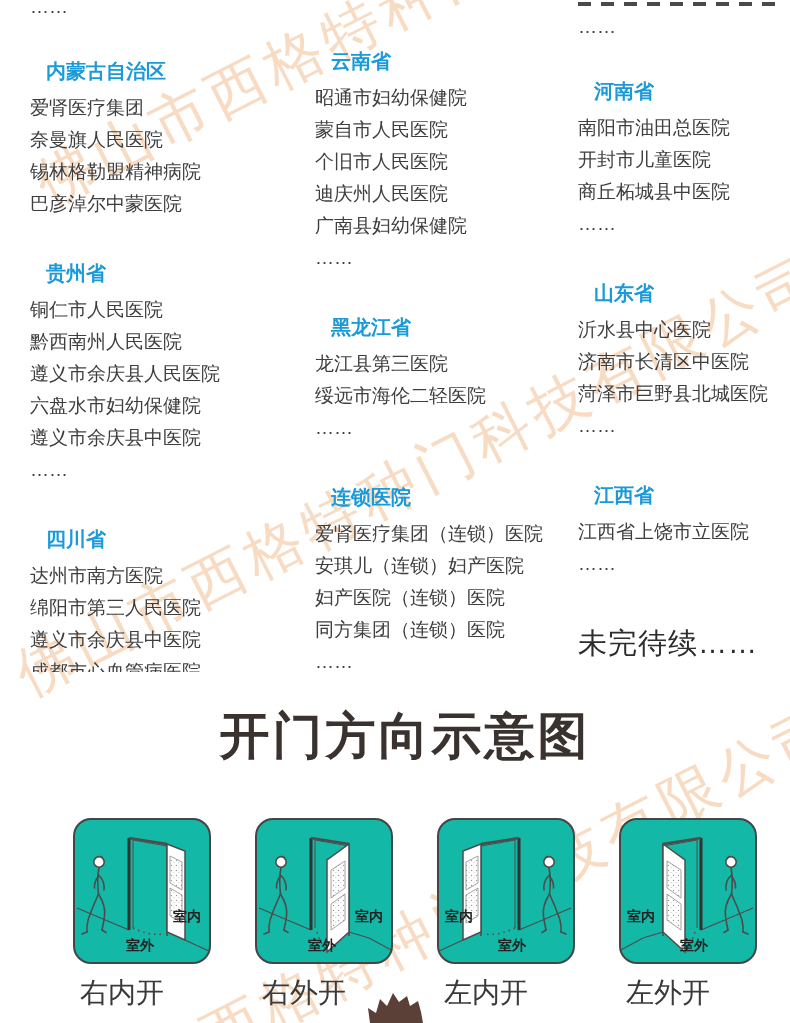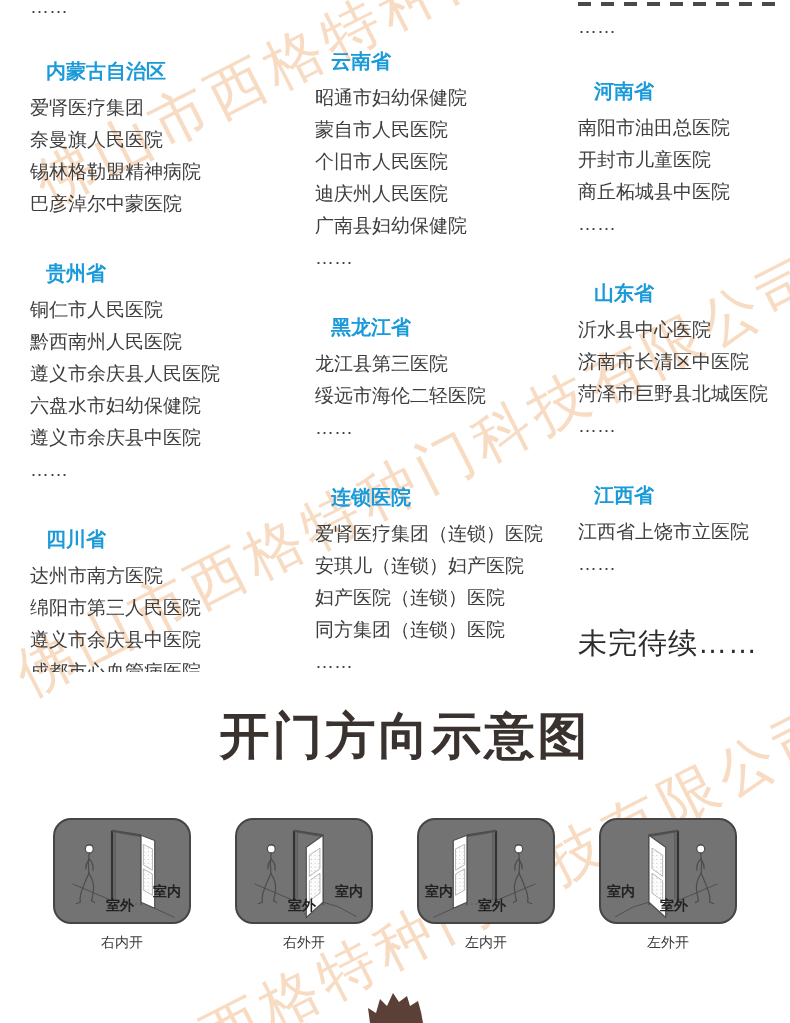--- a/index.html
+++ b/index.html
@@ -39,31 +39,31 @@
   .diagram-title{
     position:absolute;top:703px;left:10px;width:100%;text-align:center;z-index:1;
     font-size:50px;font-weight:700;color:var(--title-color,#39322f);letter-spacing:3px;
   }
   .panels{
     position:absolute;top:818px;left:0;width:100%;z-index:1;
     display:flex;justify-content:center;gap:44px;
   }
   .panel-wrap{width:138px;flex:0 0 auto;}
   .panel-box{
-    position:relative;width:138px;height:106px;box-sizing:border-box;
-    border:2.5px solid #454545;border-radius:18px;background:#737373;
+    position:relative;width:138px;height:146px;box-sizing:border-box;
+    border:2.5px solid #454545;border-radius:18px;background:#14b8a6;margin-left:20px;
   }
   .panel-box svg{position:absolute;inset:0;width:100%;height:100%;}
   .hinge-left svg{transform:scaleX(-1);}
   .lbl{position:absolute;font-size:14px;font-weight:700;color:#222;z-index:2;}
   .hinge-right .lbl-indoor{right:8px;top:62%;}
   .hinge-right .lbl-outdoor{left:38%;bottom:7px;}
   .hinge-left .lbl-indoor{left:6px;top:62%;}
   .hinge-left .lbl-outdoor{left:44%;bottom:7px;}
-  .panel-caption{margin-top:10px;text-align:center;font-size:14px;color:#3a3a3a;}
+  .panel-caption{margin-top:10px;text-align:center;font-size:28px;color:#3a3a3a;}
   
   .mascot{position:absolute;left:366px;bottom:0;z-index:1;}
 </style>
 </head>
 <body>
 
 <div class="page">
 
   <div class="watermark-layer">
     <div class="wm wm1">佛山市西格特种门科技有限公司</div>

